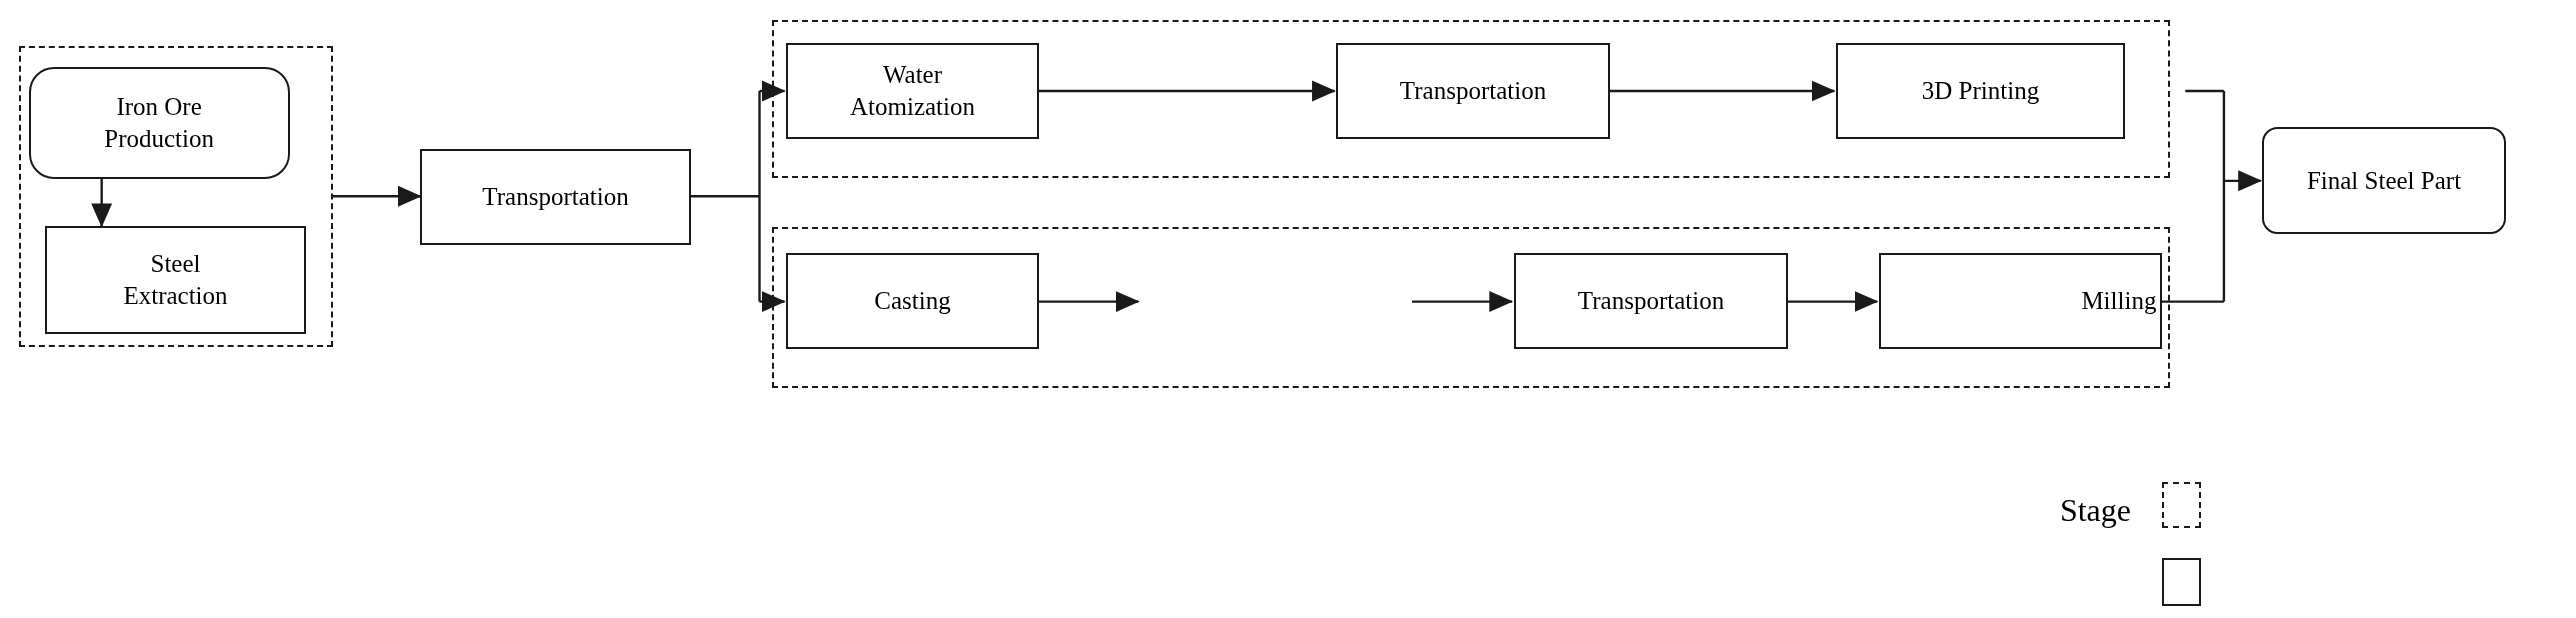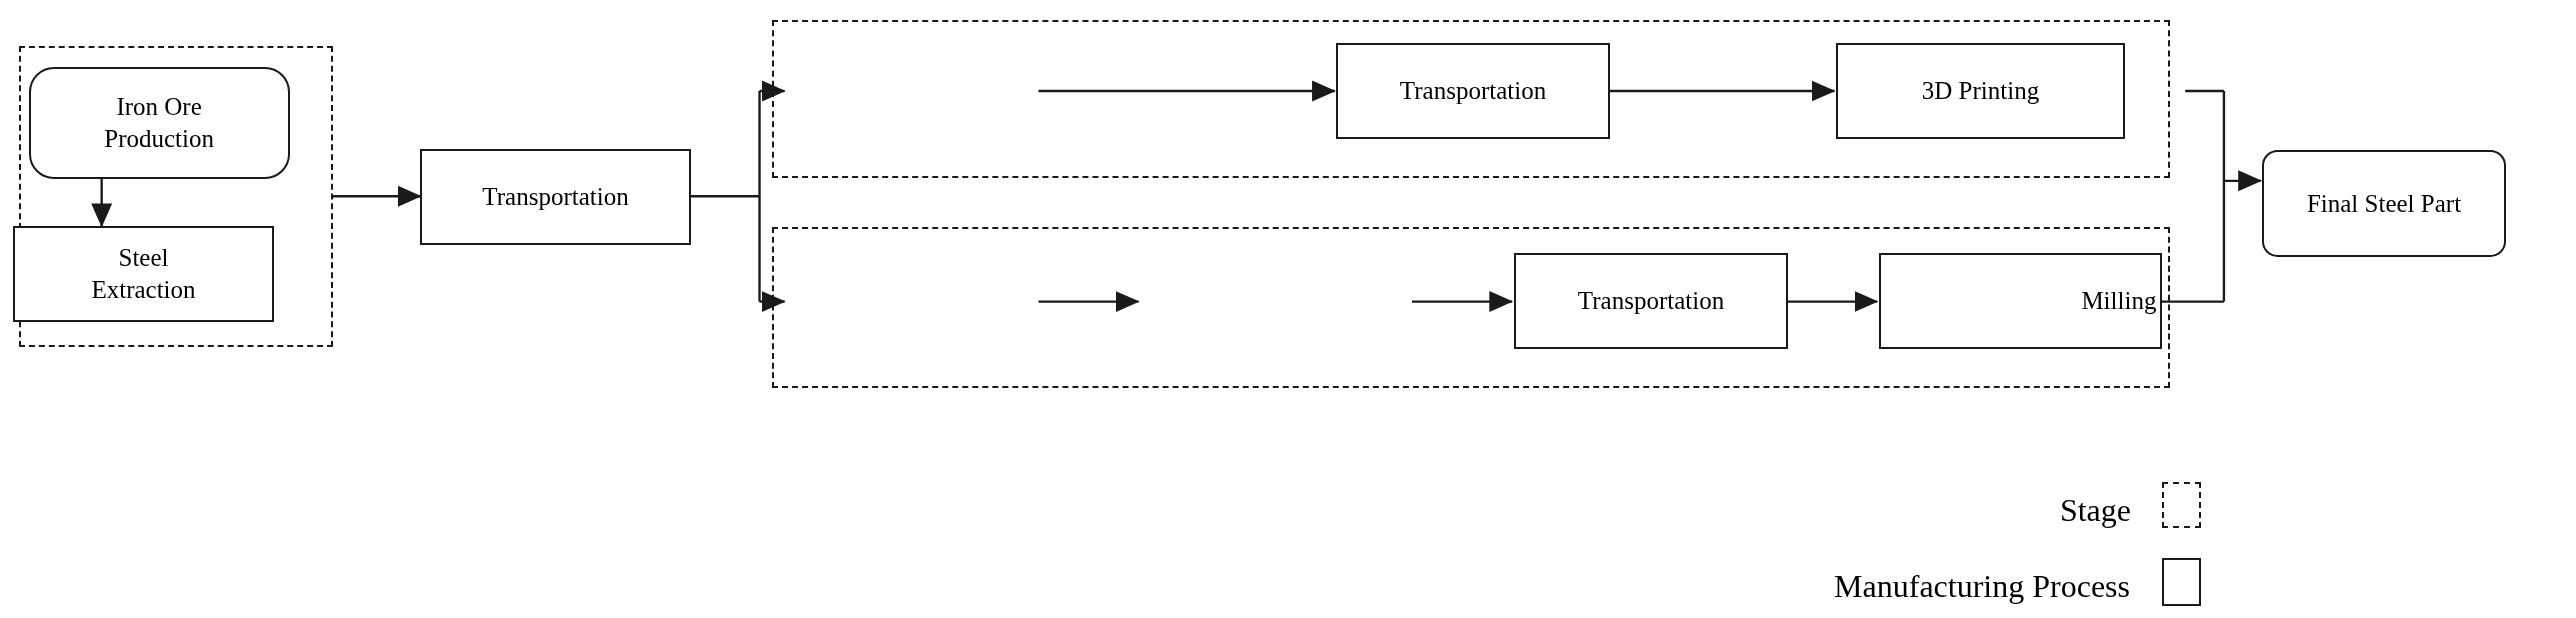--- a/index.html
+++ b/index.html
@@ -50,21 +50,20 @@
     border: 2.4px solid #1a1a1a;
     border-radius: 15.5px;
     background: #ffffff;
     box-sizing: border-box;
     display: flex;
     align-items: center;
     justify-content: center;
     text-align: center;
     font-size: 25px;
     color: #000000;
-    margin-top: 23px;
   }
   
   #wires {
     position: absolute;
     left: 0;
     top: 0;
     width: 2576px;
     height: 618px;
     pointer-events: none;
   }
@@ -132,58 +131,66 @@
 
   <div class="stage-group" style="left:19px; top:46px; width:314px; height:301px;"></div>
 
   <div class="proc-box two-line" style="left:28.6px; top:67px; width:261px; height:112px;border-radius:25px;">
     <span>
       <span>Iron Ore</span><br>
       <span>Production</span>
     </span>
   </div>
 
-  <div class="proc-box two-line" style="left:13px; top:226px; width:261px; height:96px;">
+  <div class="proc-box two-line" style="left:45px; top:226px; width:261px; height:108px;">
     <span>
       <span>Steel</span><br>
       <span>Extraction</span>
     </span>
   </div>
 
   <div class="proc-box" style="left:420px; top:149px; width:271px; height:96px;">
     <span>Transportation</span>
   </div>
 
   <div class="stage-group" style="left:772px; top:20px; width:1398px; height:158px;"></div>
 
+  <div class="proc-box two-line" style="left:786px; top:43px; width:253px; height:96px;">
+    <span>
+      <span>Water</span><br>
+      <span>Atomization</span>
+    </span>
+  </div>
 
   <div class="proc-box" style="left:1336px; top:43px; width:274px; height:96px;">
     <span>Transportation</span>
   </div>
 
   <div class="proc-box" style="left:1836px; top:43px; width:289px; height:96px;">
     <span>3D Printing</span>
   </div>
 
   <div class="stage-group" style="left:772px; top:227px; width:1398px; height:161px;"></div>
 
+  <div class="proc-box" style="left:786px; top:253px; width:253px; height:96px;">
+    <span>Casting</span>
+  </div>
 
 
   <div class="proc-box" style="left:1514px; top:253px; width:274px; height:96px;">
     <span>Transportation</span>
   </div>
 
   <div class="proc-box" style="left:1879px; top:253px; width:283px; height:96px;justify-content:flex-end;">
     <span>Milling</span>
   </div>
 
   <div class="term-box" style="left:2262px; top:127px; width:244px; height:107px;">
     <span>Final Steel Part</span>
   </div>
 
   <div class="legend-label" style="left:1952px; top:492px; width:179px;">Stage</div>
   <div class="legend-swatch dashed" style="left:2162px; top:482px; width:39px; height:46px;"></div>
 
-  <div class="legend-label" style="left:1821px; top:568px; width:309px;">Manufacturing  Process</div>
   <div class="legend-swatch solid" style="left:2162px; top:558px; width:39px; height:48px;"></div>
 
 </div>
 
 
 </body></html>

